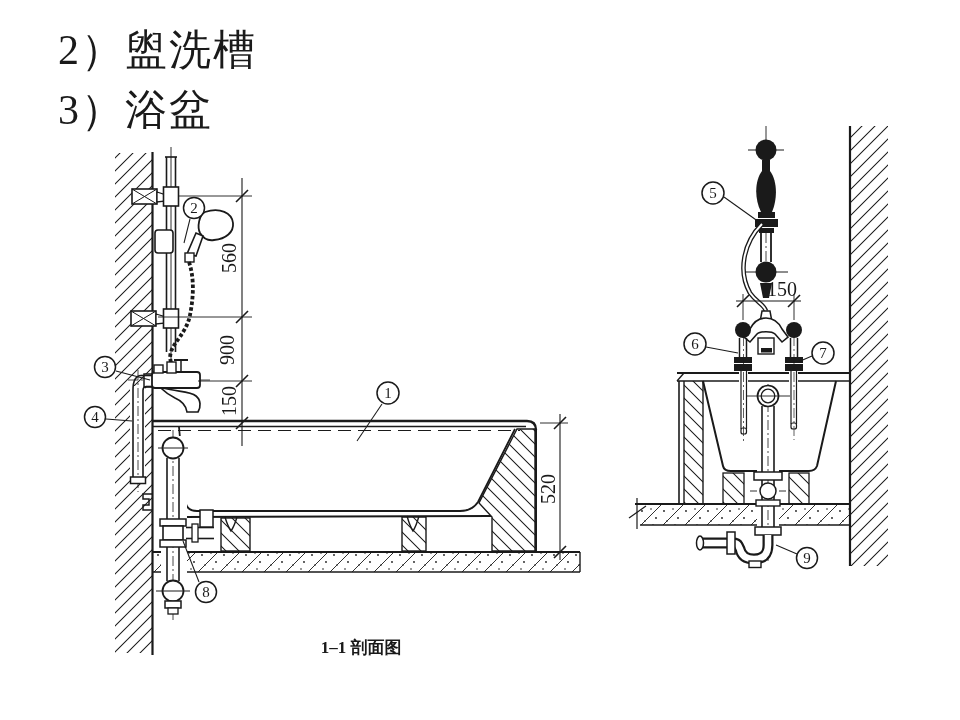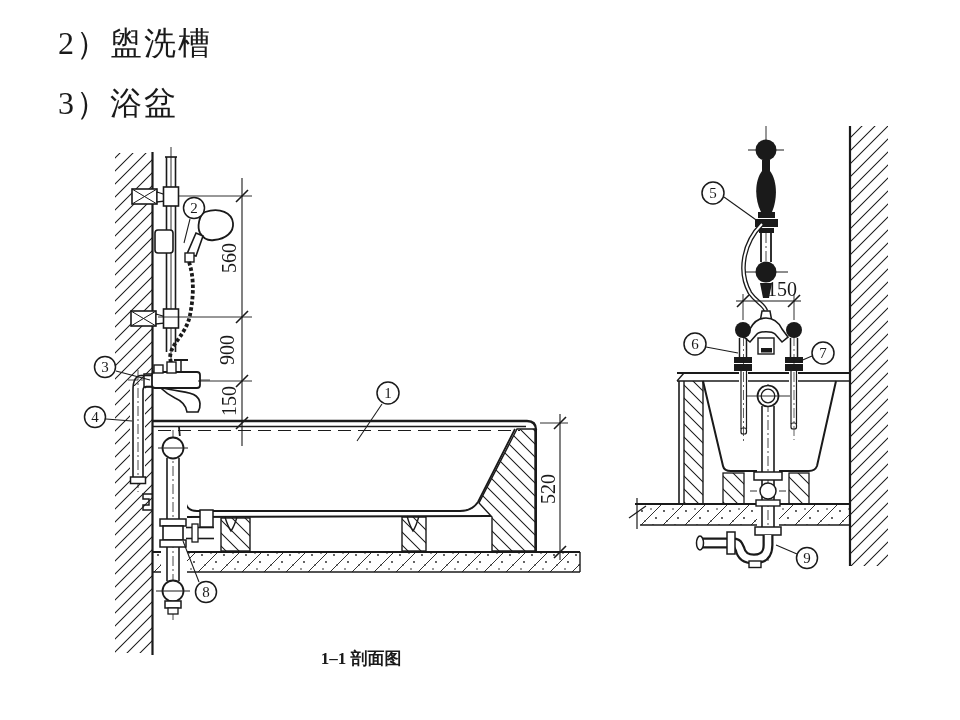--- a/index.html
+++ b/index.html
@@ -1,21 +1,21 @@
 <!DOCTYPE html>
 <html><head>
 <meta charset="utf-8">
 <style>
   html,body{margin:0;padding:0;background:#888;}
   .slide{position:relative;width:960px;height:720px;background:#ffffff;overflow:hidden;
          font-family:"Liberation Serif","DejaVu Serif",serif;color:#1a1a1a;}
-  .title-line{position:absolute;left:58px;font-size:32px;font-weight:500;letter-spacing:2px;white-space:pre;}
+  .title-line{position:absolute;left:58px;font-size:42px;font-weight:500;letter-spacing:2px;white-space:pre;}
   #title1{top:22px;}
   #title2{top:82px;}
-  .seccap{position:absolute;width:130px;text-align:center;font-size:17px;font-weight:700;white-space:pre;margin-top:11px;}
+  .seccap{position:absolute;width:130px;text-align:center;font-size:17px;font-weight:700;white-space:pre;}
   #capL{left:296px;top:636px;}
   #capR{left:692px;top:639px;}
   .figcap{position:absolute;left:503px;top:648px;font-size:30px;font-weight:500;white-space:pre;letter-spacing:1px;}
   svg{position:absolute;left:0;top:0;}
   .ln{stroke:#1a1a1a;fill:none;stroke-linecap:butt;}
   .fw{fill:#ffffff;stroke:#1a1a1a;}
   .fd{fill:#1a1a1a;stroke:none;}
   .msk{fill:#ffffff;stroke:none;}
   .cdash{stroke-dasharray:10 3 2 3;}
   .wdash{stroke-dasharray:13 7;}

